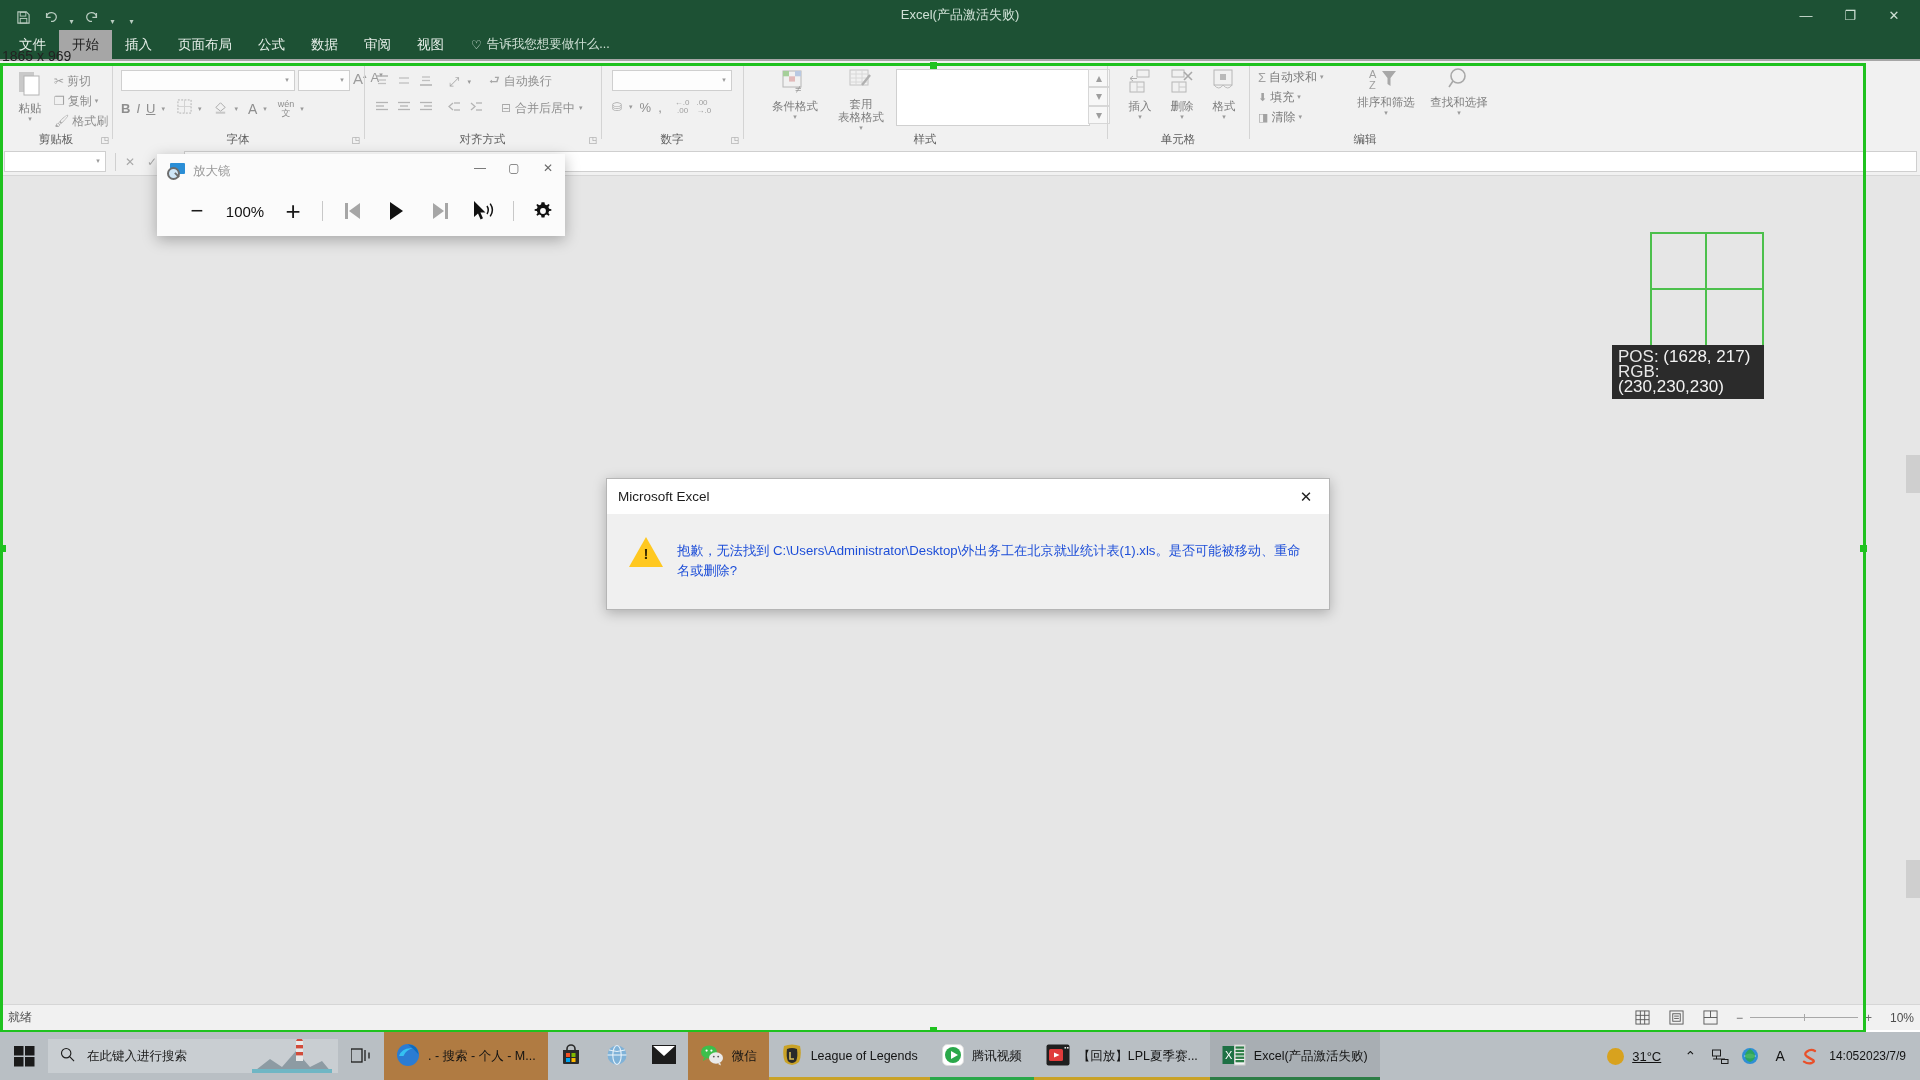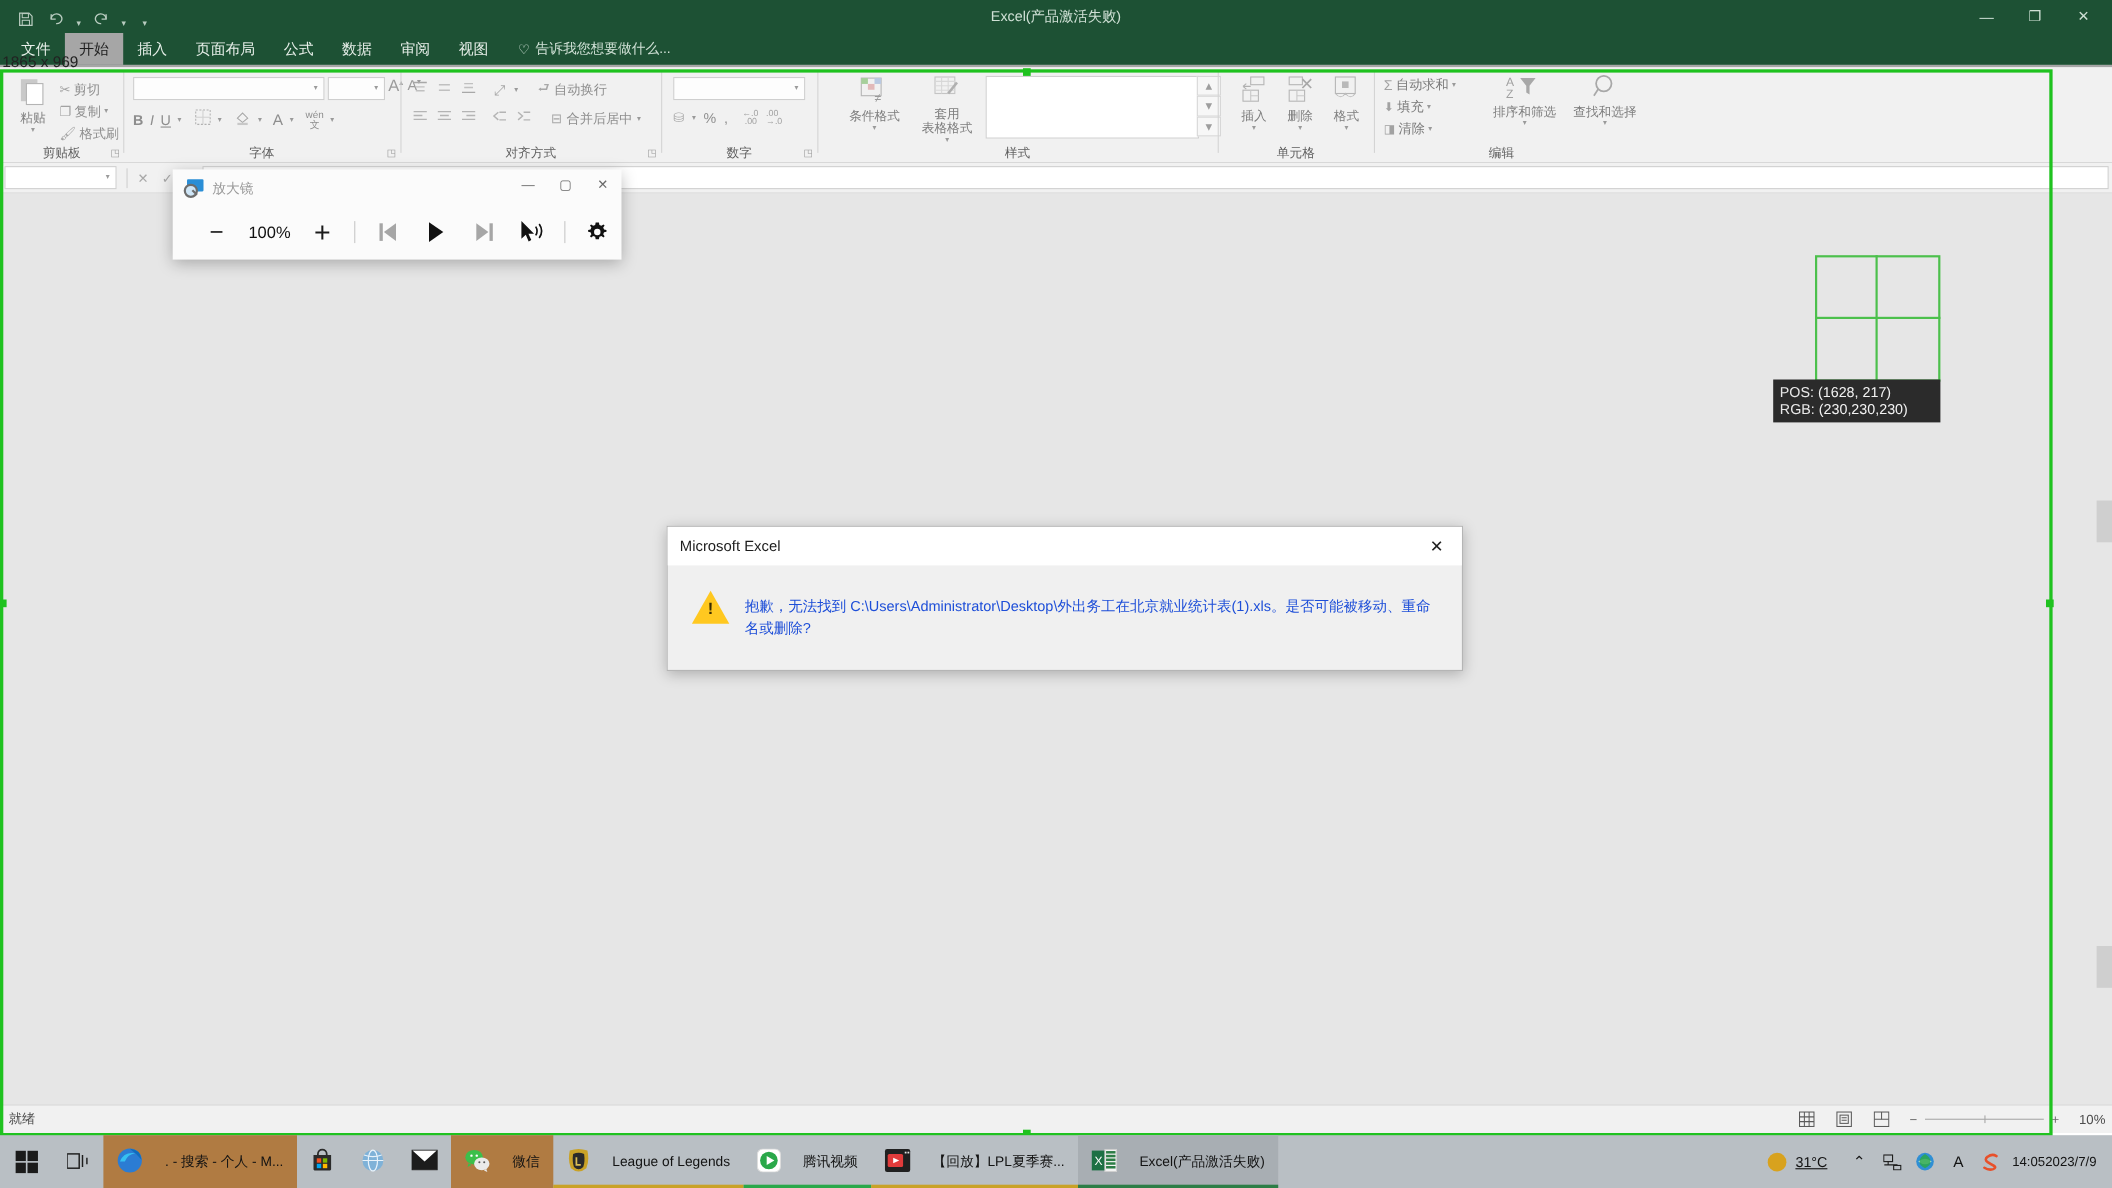--- a/index.html
+++ b/index.html
@@ -110,21 +110,21 @@
   .tri-l-g{width:0;height:0;border-right:11px solid #a6a6a6;border-top:8px solid transparent;border-bottom:8px solid transparent;}
   .tri-r-g{width:0;height:0;border-left:11px solid #a6a6a6;border-top:8px solid transparent;border-bottom:8px solid transparent;}
   .bar-g{width:3px;height:16px;background:#a6a6a6;}
   
   #lens{position:absolute;left:1650px;top:232px;width:114px;height:115px;z-index:700;}
   #lens .grid{position:absolute;left:0;top:0;width:114px;height:115px;border:2px solid #4cc04c;box-sizing:border-box;background:#e6e6e6;}
   #lens .vline{position:absolute;left:55px;top:0;width:2px;height:115px;background:#4cc04c;}
   #lens .hline{position:absolute;left:0;top:56px;width:114px;height:2px;background:#4cc04c;}
   #lens .readout{
     position:absolute;left:-38px;top:113px;width:152px;background:#2b2b2b;color:#f2f2f2;
-    font-size:13px;padding:4px 6px 5px 6px;line-height:15px;box-sizing:border-box;
+    font-size:17px;padding:4px 6px 5px 6px;line-height:15px;box-sizing:border-box;
   }
   #lens .readout .k{color:#e8e8e8;}
   
   #dlg{
     position:absolute;left:606px;top:478px;width:722px;height:130px;background:#f0f0f0;
     border:1px solid #b5b5b5;box-shadow:0 3px 12px rgba(0,0,0,.25);z-index:950;
   }
   #dlg .dtitle{height:35px;background:#fff;display:flex;align-items:center;position:relative;}
   #dlg .dtitle span{margin-left:11px;font-size:13.5px;color:#1c1c1c;}
   #dlg .dclose{position:absolute;right:0;top:0;width:46px;height:35px;display:flex;align-items:center;justify-content:center;font-size:15px;color:#222;}
@@ -149,21 +149,21 @@
   }
   #taskbar .start{width:48px;height:48px;display:flex;align-items:center;justify-content:center;}
   #taskbar .searchbox{
     width:290px;height:34px;background:#c9ced2;display:flex;align-items:center;position:relative;overflow:hidden;
   }
   #taskbar .searchbox .sicon{margin-left:12px;font-size:14px;color:#1d1d1d;}
   #taskbar .searchbox .stext{margin-left:12px;font-size:12.5px;color:#1c1c1c;}
   #taskbar .lighthouse{position:absolute;right:6px;bottom:0;width:80px;height:34px;}
   #taskbar .taskview{width:46px;height:48px;display:flex;align-items:center;justify-content:center;}
   #taskbar .tbitem{
-    height:48px;display:flex;align-items:center;padding:0 12px;gap:20px;position:relative;max-width:210px;
+    height:48px;display:flex;align-items:center;padding:0 12px;gap:8px;position:relative;max-width:210px;
   }
   #taskbar .tbitem .lab{white-space:nowrap;overflow:hidden;text-overflow:ellipsis;font-size:12.5px;}
   #taskbar .tbitem .underline{position:absolute;left:0;bottom:0;height:3px;width:100%;}
   #taskbar .tray{margin-left:auto;display:flex;align-items:center;gap:0;padding-right:4px;}
   #taskbar .tray .ti{width:30px;height:48px;display:flex;align-items:center;justify-content:center;font-size:14px;}
   #taskbar .weather{display:flex;align-items:center;gap:8px;padding:0 14px 0 6px;font-size:13px;text-decoration:underline;}
   #taskbar .clock{display:flex;flex-direction:row;align-items:flex-end;justify-content:center;padding:0 10px 0 4px;font-size:12px;line-height:16px;}
   .sun{width:17px;height:17px;border-radius:50%;background:#d8a21e;}
 </style>
 </head>
@@ -644,20 +644,39 @@
 
 <div id="taskbar">
   <div class="start">
     <svg width="21" height="21" viewBox="0 0 21 21">
         <rect x="0" y="0" width="9.5" height="9.5" fill="#1b1b1b"></rect>
         <rect x="11" y="0" width="9.5" height="9.5" fill="#1b1b1b"></rect>
         <rect x="0" y="11" width="9.5" height="9.5" fill="#1b1b1b"></rect>
         <rect x="11" y="11" width="9.5" height="9.5" fill="#1b1b1b"></rect>
       </svg>
   </div>
+  <div class="searchbox">
+    <span class="sicon">
+      <svg width="15" height="15" viewBox="0 0 16 16">
+          <circle cx="6.6" cy="6.6" r="5" fill="none" stroke="#1d1d1d" stroke-width="1.2"></circle>
+          <line x1="10.3" y1="10.3" x2="15" y2="15" stroke="#1d1d1d" stroke-width="1.2"></line>
+        </svg>
+    </span>
+    <span class="stext">在此键入进行搜索</span>
+    <span class="lighthouse">
+      <svg width="80" height="34" viewBox="0 0 80 34">
+        <path d="M0 34 L18 20 L30 28 L44 12 L58 28 L70 22 L80 34 Z" fill="#8d9ba3"></path>
+        <rect x="44" y="2" width="7" height="20" fill="#e8e8e8"></rect>
+        <rect x="44" y="6" width="7" height="3.4" fill="#d14b3a"></rect>
+        <rect x="44" y="13" width="7" height="3.4" fill="#d14b3a"></rect>
+        <path d="M44 2 L47.5 -4 L51 2 Z" fill="#d14b3a"></path>
+        <rect x="0" y="30" width="80" height="4" fill="#6fb6c4"></rect>
+      </svg>
+    </span>
+  </div>
   <div class="taskview">
     <svg width="20" height="18" viewBox="0 0 20 18">
         <rect x="0" y="2" width="11" height="13" fill="none" stroke="#1d1d1d" stroke-width="1.3"></rect>
         <line x1="14" y1="3" x2="14" y2="14" stroke="#1d1d1d" stroke-width="1.3"></line>
         <line x1="18" y1="5.5" x2="18" y2="11.5" stroke="#1d1d1d" stroke-width="1.3"></line>
       </svg>
   </div>
 
   <div class="tbitem" style="background:#b07b42;max-width:230px">
     <span>

